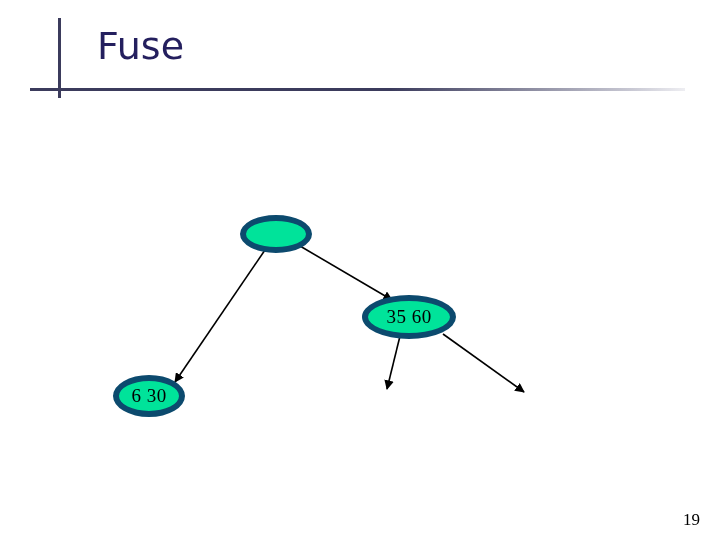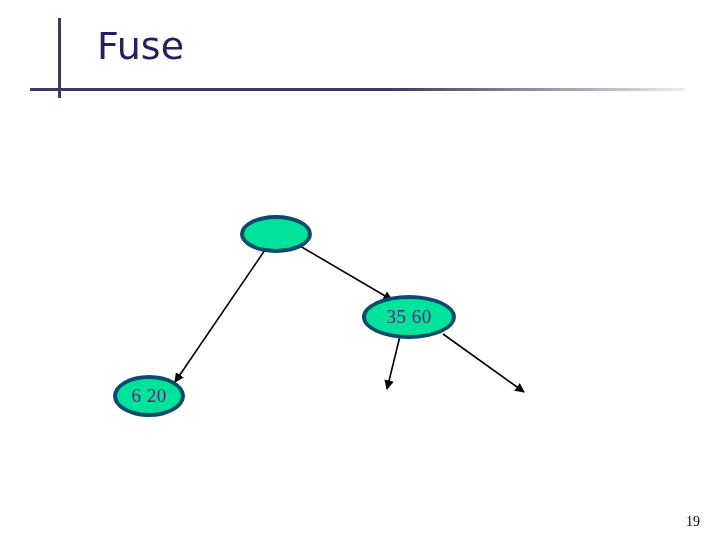--- a/index.html
+++ b/index.html
@@ -44,44 +44,44 @@
     font-size: 38px;
     line-height: 44px;
     color: #241f5e;
     font-family: "DejaVu Sans", sans-serif;
     white-space: nowrap;
   }
   
   .node {
     position: absolute;
     background: #00e39a;
-    border: 4px solid #0c4a6e;
+    border: 6px solid #0c4a6e;
     border-radius: 50%;
     box-sizing: border-box;
     display: flex;
     align-items: center;
     justify-content: center;
-    color: #701a75;
+    color: #000000;
     font-family: "Liberation Serif", serif;
     font-size: 19px;
     letter-spacing: 0.5px;
     white-space: nowrap;
   }
   svg.edges {
     position: absolute;
     left: 0; top: 0;
     width: 720px;
     height: 540px;
     overflow: visible;
   }
   .page-number {
     position: absolute;
     right: 16px;
     bottom: 10px;
-    font-size: 14px;
+    font-size: 17px;
     color: #000000;
     font-family: "Liberation Serif", serif;
   }
 </style>
 </head>
 <body>
 
 <div id="slide">
 
   <div class="title-vrule"></div>
@@ -97,18 +97,18 @@
     <line x1="300" y1="246" x2="392" y2="300" stroke="#000000" stroke-width="1.6" marker-end="url(#arrow)"></line>
     <line x1="265" y1="250" x2="175" y2="382" stroke="#000000" stroke-width="1.6" marker-end="url(#arrow)"></line>
     <line x1="400" y1="336" x2="387" y2="389" stroke="#000000" stroke-width="1.6" marker-end="url(#arrow)"></line>
     <line x1="443" y1="334" x2="524" y2="392" stroke="#000000" stroke-width="1.6" marker-end="url(#arrow)"></line>
   </svg>
 
   <div class="node" style="left:240px; top:215px; width:72px; height:38px;"></div>
 
   <div class="node" style="left:362px; top:295px; width:94px; height:44px;">35 60</div>
 
-  <div class="node" style="left:113px; top:375px; width:72px; height:42px;">6 20</div>
+  <div class="node" style="left:113px; top:375px; width:72px; height:42px;">6 30</div>
 
 
 
   <div class="page-number">19</div>
 </div>
 
 </body></html>

